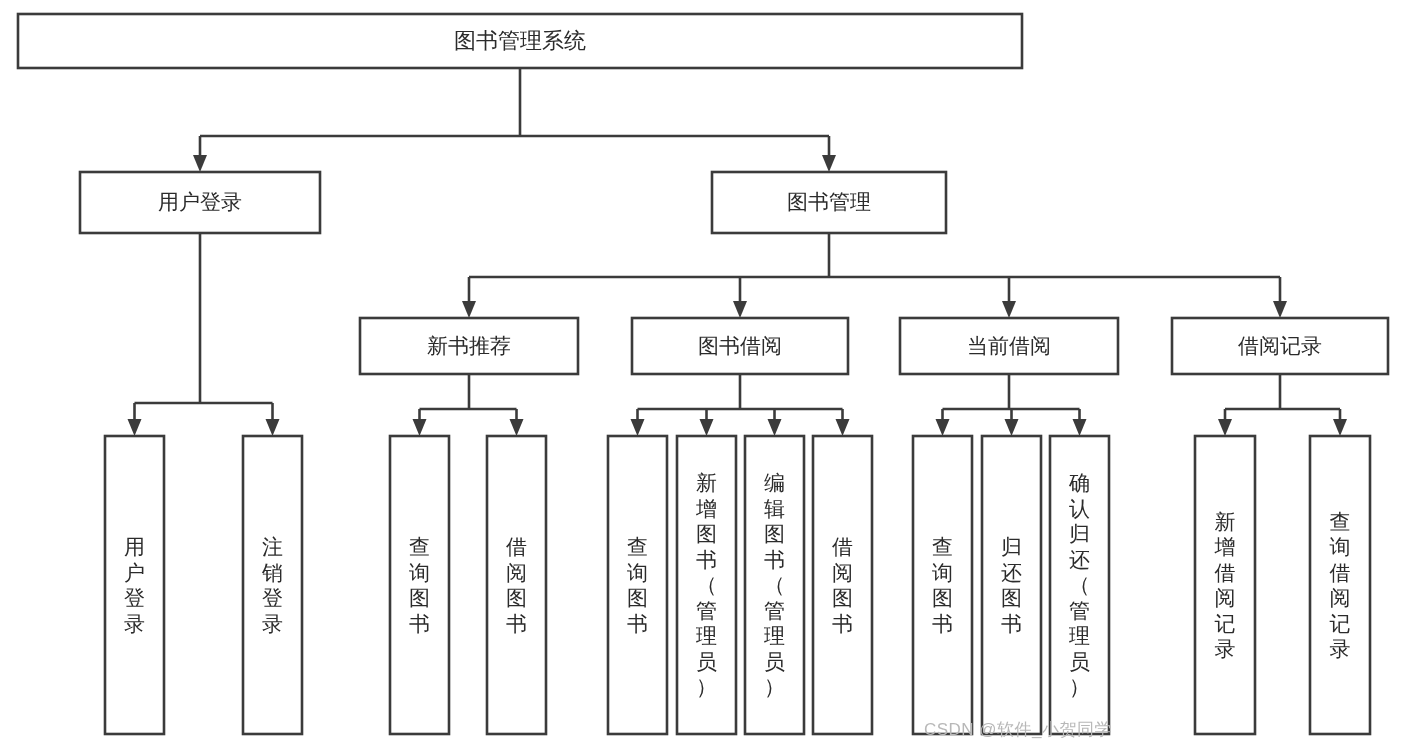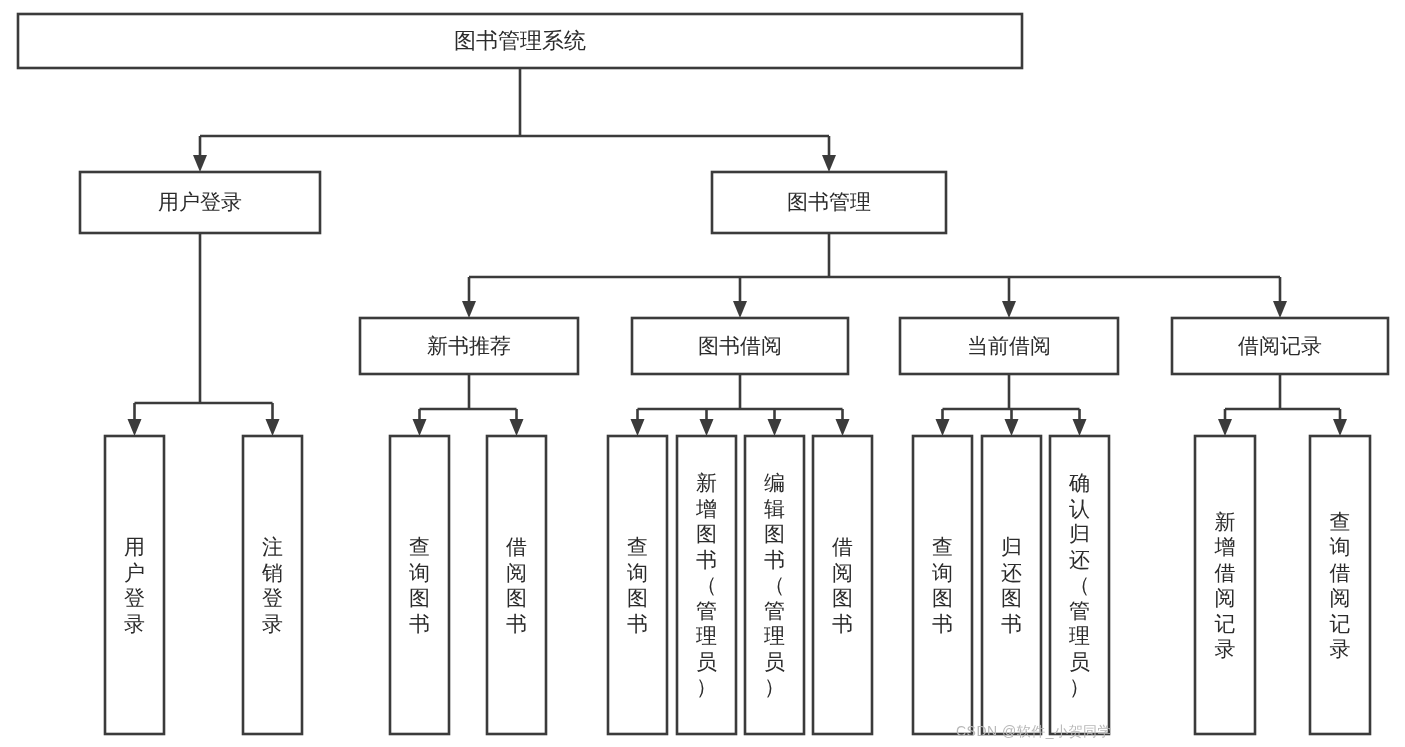--- a/index.html
+++ b/index.html
@@ -56,21 +56,21 @@
   }
   .arrow-head {
     fill: #3b3b3b;
     stroke: none;
   }
   .watermark {
     position: absolute;
     right: 8px;
     bottom: 6px;
     font-family: "Liberation Sans", "DejaVu Sans", sans-serif;
-    font-size: 14px;
+    font-size: 17px;
     color: #b8b8b8;
     letter-spacing: 0.5px;
     white-space: nowrap;
     user-select: none;
   }
 </style>
 </head>
 <body>
 
 <div id="diagram-root">

